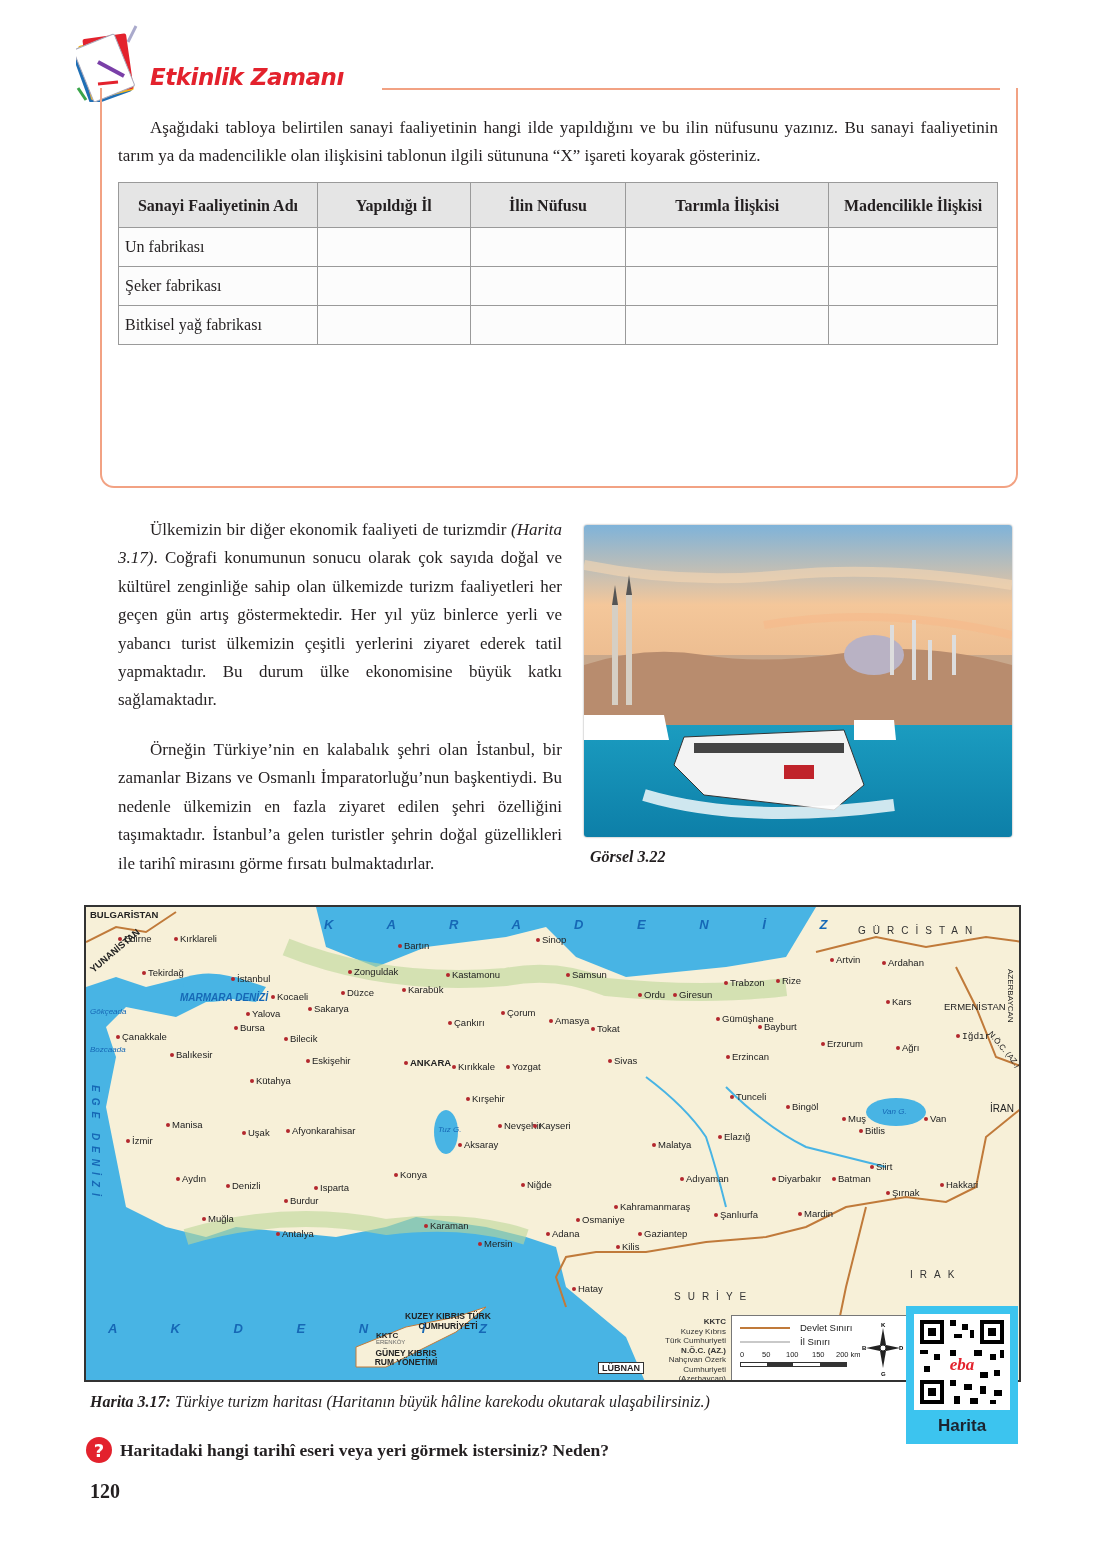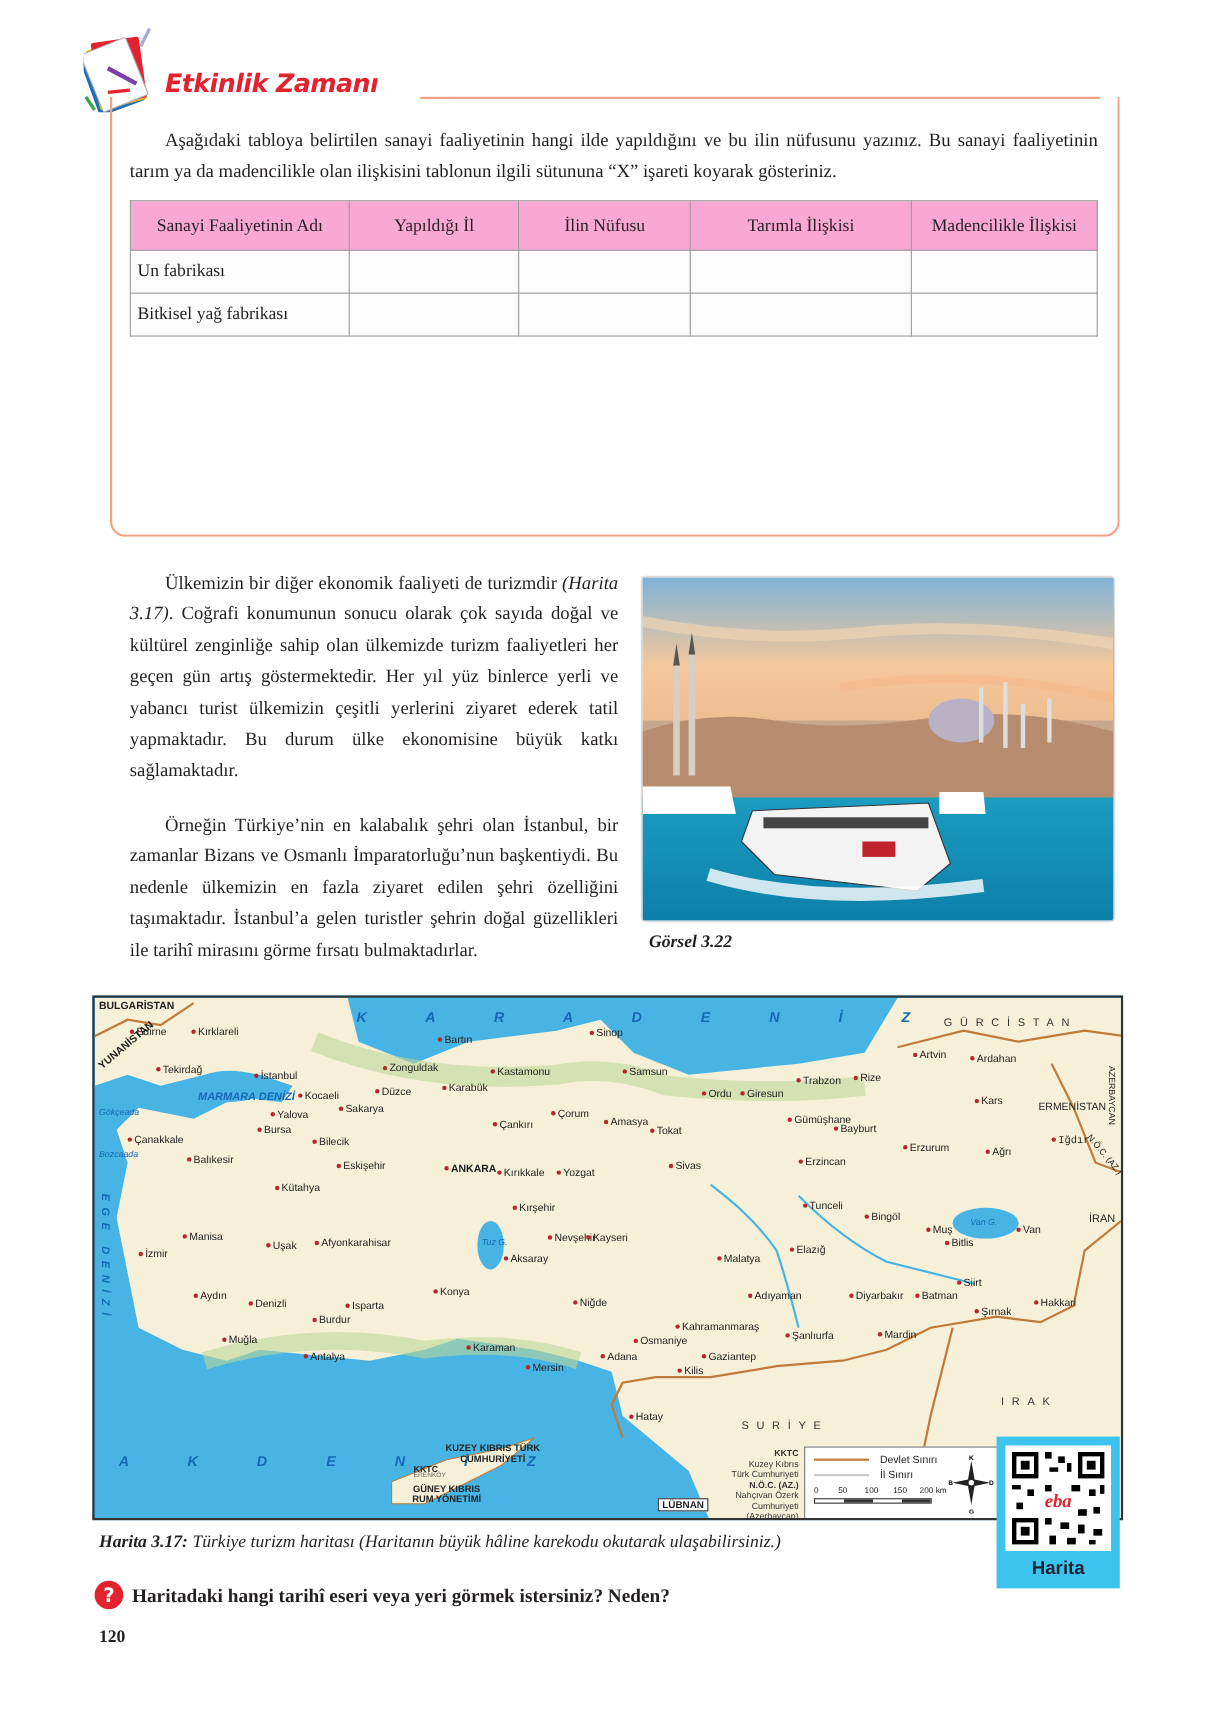--- a/index.html
+++ b/index.html
@@ -8,21 +8,21 @@
   
   .act-icon { position: absolute; left: 76px; top: 22px; width: 72px; height: 80px; }
   .act-title { position: absolute; left: 150px; top: 64px; font-family: "DejaVu Sans", sans-serif; font-weight: bold; font-style: italic; font-size: 23px; color: #e3222d; letter-spacing: -0.5px; }
   .act-rule { position: absolute; left: 382px; top: 88px; width: 618px; height: 2px; background: #f2a283; }
   .act-box { position: absolute; left: 100px; top: 88px; width: 918px; height: 400px; border: 2px solid #f2a283; border-top: none; border-radius: 0 0 14px 14px; box-sizing: border-box; }
 
   .intro { position: absolute; left: 118px; top: 114px; width: 880px; font-size: 17px; line-height: 28px; text-align: justify; }
   .intro .indent { padding-left: 32px; }
 
   table.act { position: absolute; left: 118px; top: 182px; width: 880px; border-collapse: collapse; font-size: 16px; }
-  table.act th { background: #f9a8d4; border: 1px solid #9a9a9a; height: 44px; font-weight: normal; font-size: 16px; line-height: 17px; text-align: center; padding: 0 4px; }
+  table.act th { background: #e5e5e5; border: 1px solid #9a9a9a; height: 44px; font-weight: bold; font-size: 16px; line-height: 17px; text-align: center; padding: 0 4px; }
   table.act td { border: 1px solid #9a9a9a; height: 38px; background: #fcfcfc; padding: 0 6px; }
   table.act td.first { width: 186px; }
 
   
   .body-text { position: absolute; left: 118px; width: 444px; font-size: 17px; line-height: 28.4px; text-align: justify; }
   .body-text p { margin: 0 0 8px 0; text-indent: 32px; }
   .body-text i { font-style: italic; }
 
   
   .photo { position: absolute; left: 584px; top: 525px; width: 428px; height: 312px; border-radius: 3px; overflow: hidden; box-shadow: 0 0 2px #888; }
@@ -52,21 +52,21 @@
   .qr { position: absolute; left: 906px; top: 1306px; width: 112px; height: 138px; background: #3cc4ef; }
   .qr-inner { position: absolute; left: 8px; top: 8px; width: 96px; height: 96px; background: #fff; }
   .qr-label { position: absolute; left: 0; top: 110px; width: 112px; text-align: center; font-family: "Liberation Sans", sans-serif; font-weight: bold; font-size: 17px; color: #1b2430; }
 
   .map-cap { position: absolute; left: 90px; top: 1393px; font-size: 16px; font-style: italic; }
   .map-cap b { font-weight: bold; }
 
   .question { position: absolute; left: 86px; top: 1437px; display: flex; align-items: center; gap: 8px; font-size: 17.5px; font-weight: bold; }
   .q-icon { width: 26px; height: 26px; border-radius: 50%; background: #e3222d; color: #fff; font-family: "DejaVu Sans", sans-serif; font-weight: bold; font-size: 18px; display: flex; align-items: center; justify-content: center; }
 
-  .page-num { position: absolute; left: 90px; top: 1480px; font-size: 16px; font-weight: bold; }
+  .page-num { position: absolute; left: 90px; top: 1480px; font-size: 20px; font-weight: bold; }
 </style>
 </head>
 <body>
 
 <div class="act-icon">
   <svg width="72" height="80" viewBox="0 0 72 80">
     <rect x="4" y="22" width="44" height="56" rx="2" fill="#1f6fb5" transform="rotate(-20 26 50)"></rect>
     <rect x="8" y="18" width="44" height="56" rx="2" fill="#f4b41a" transform="rotate(-14 30 46)"></rect>
     <rect x="10" y="14" width="44" height="56" rx="2" fill="#e3222d" transform="rotate(-8 32 42)"></rect>
     <rect x="6" y="18" width="44" height="56" rx="2" fill="#ffffff" stroke="#aab" transform="rotate(-22 28 46)"></rect>
@@ -90,20 +90,27 @@
       <th>Sanayi Faaliyetinin Adı</th>
       <th>Yapıldığı İl</th>
       <th>İlin Nüfusu</th>
       <th>Tarımla İlişkisi</th>
       <th style="width:160px">Madencilikle İlişkisi</th>
     </tr>
   </thead>
   <tbody>
     <tr>
       <td class="first">Un fabrikası</td>
+      <td></td>
+        <td></td>
+        <td></td>
+        <td></td>
+    </tr>
+    <tr>
+      <td class="first">Şeker fabrikası</td>
       <td></td>
         <td></td>
         <td></td>
         <td></td>
     </tr>
     <tr>
       <td class="first">Bitkisel yağ fabrikası</td>
       <td></td>
         <td></td>
         <td></td>

